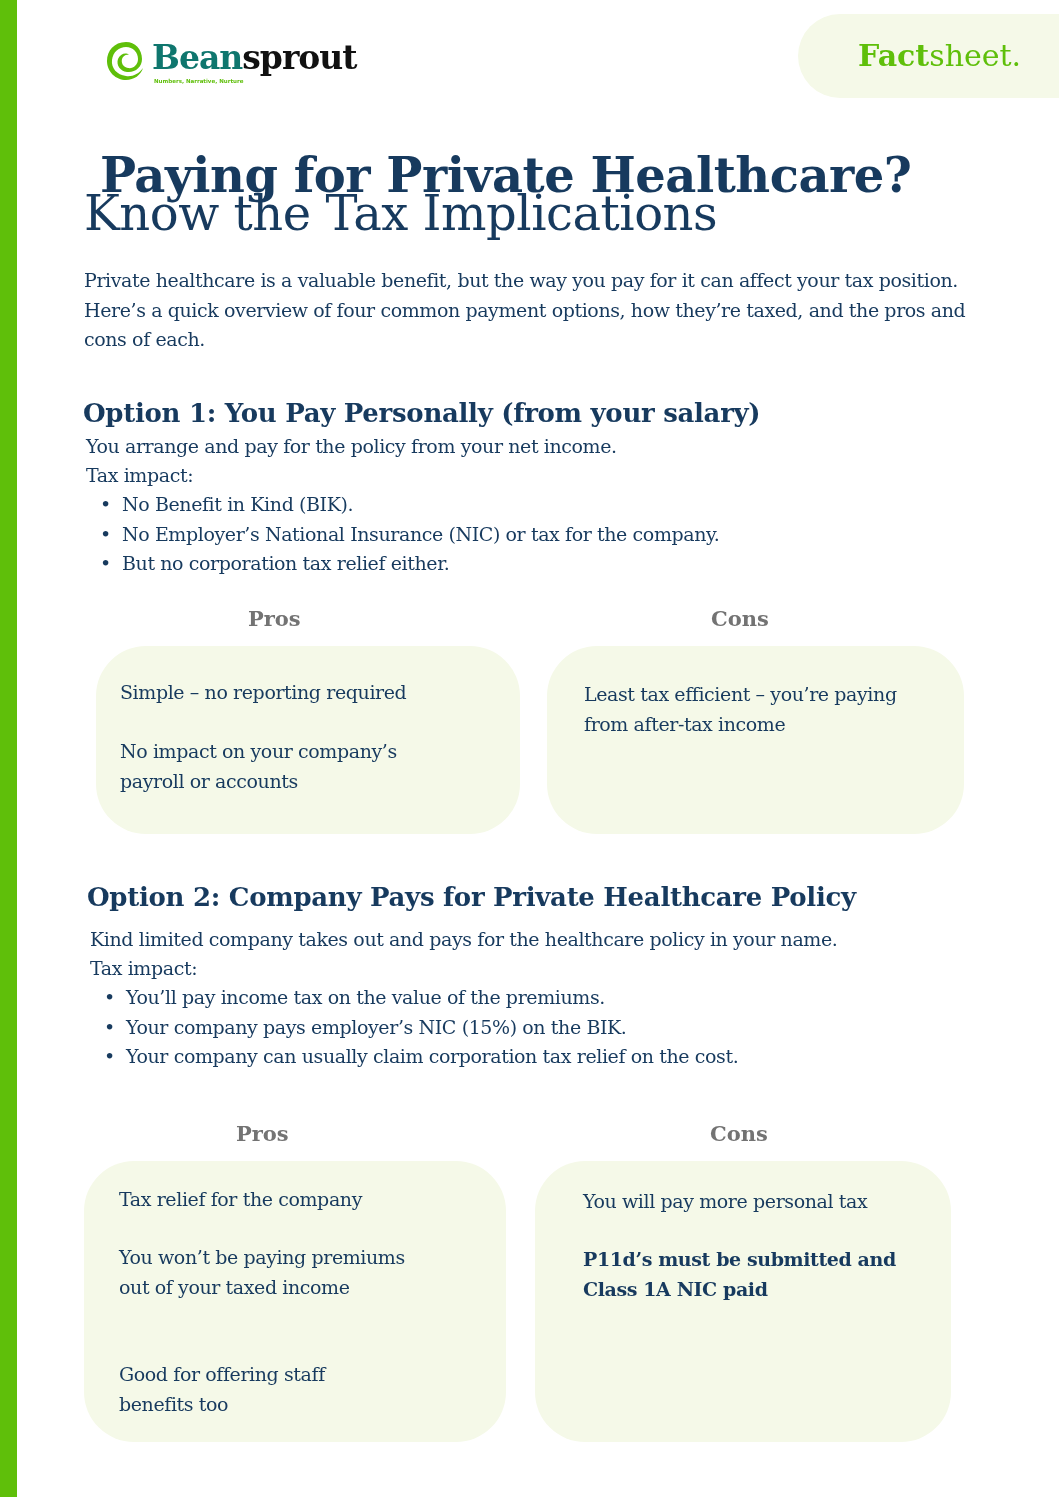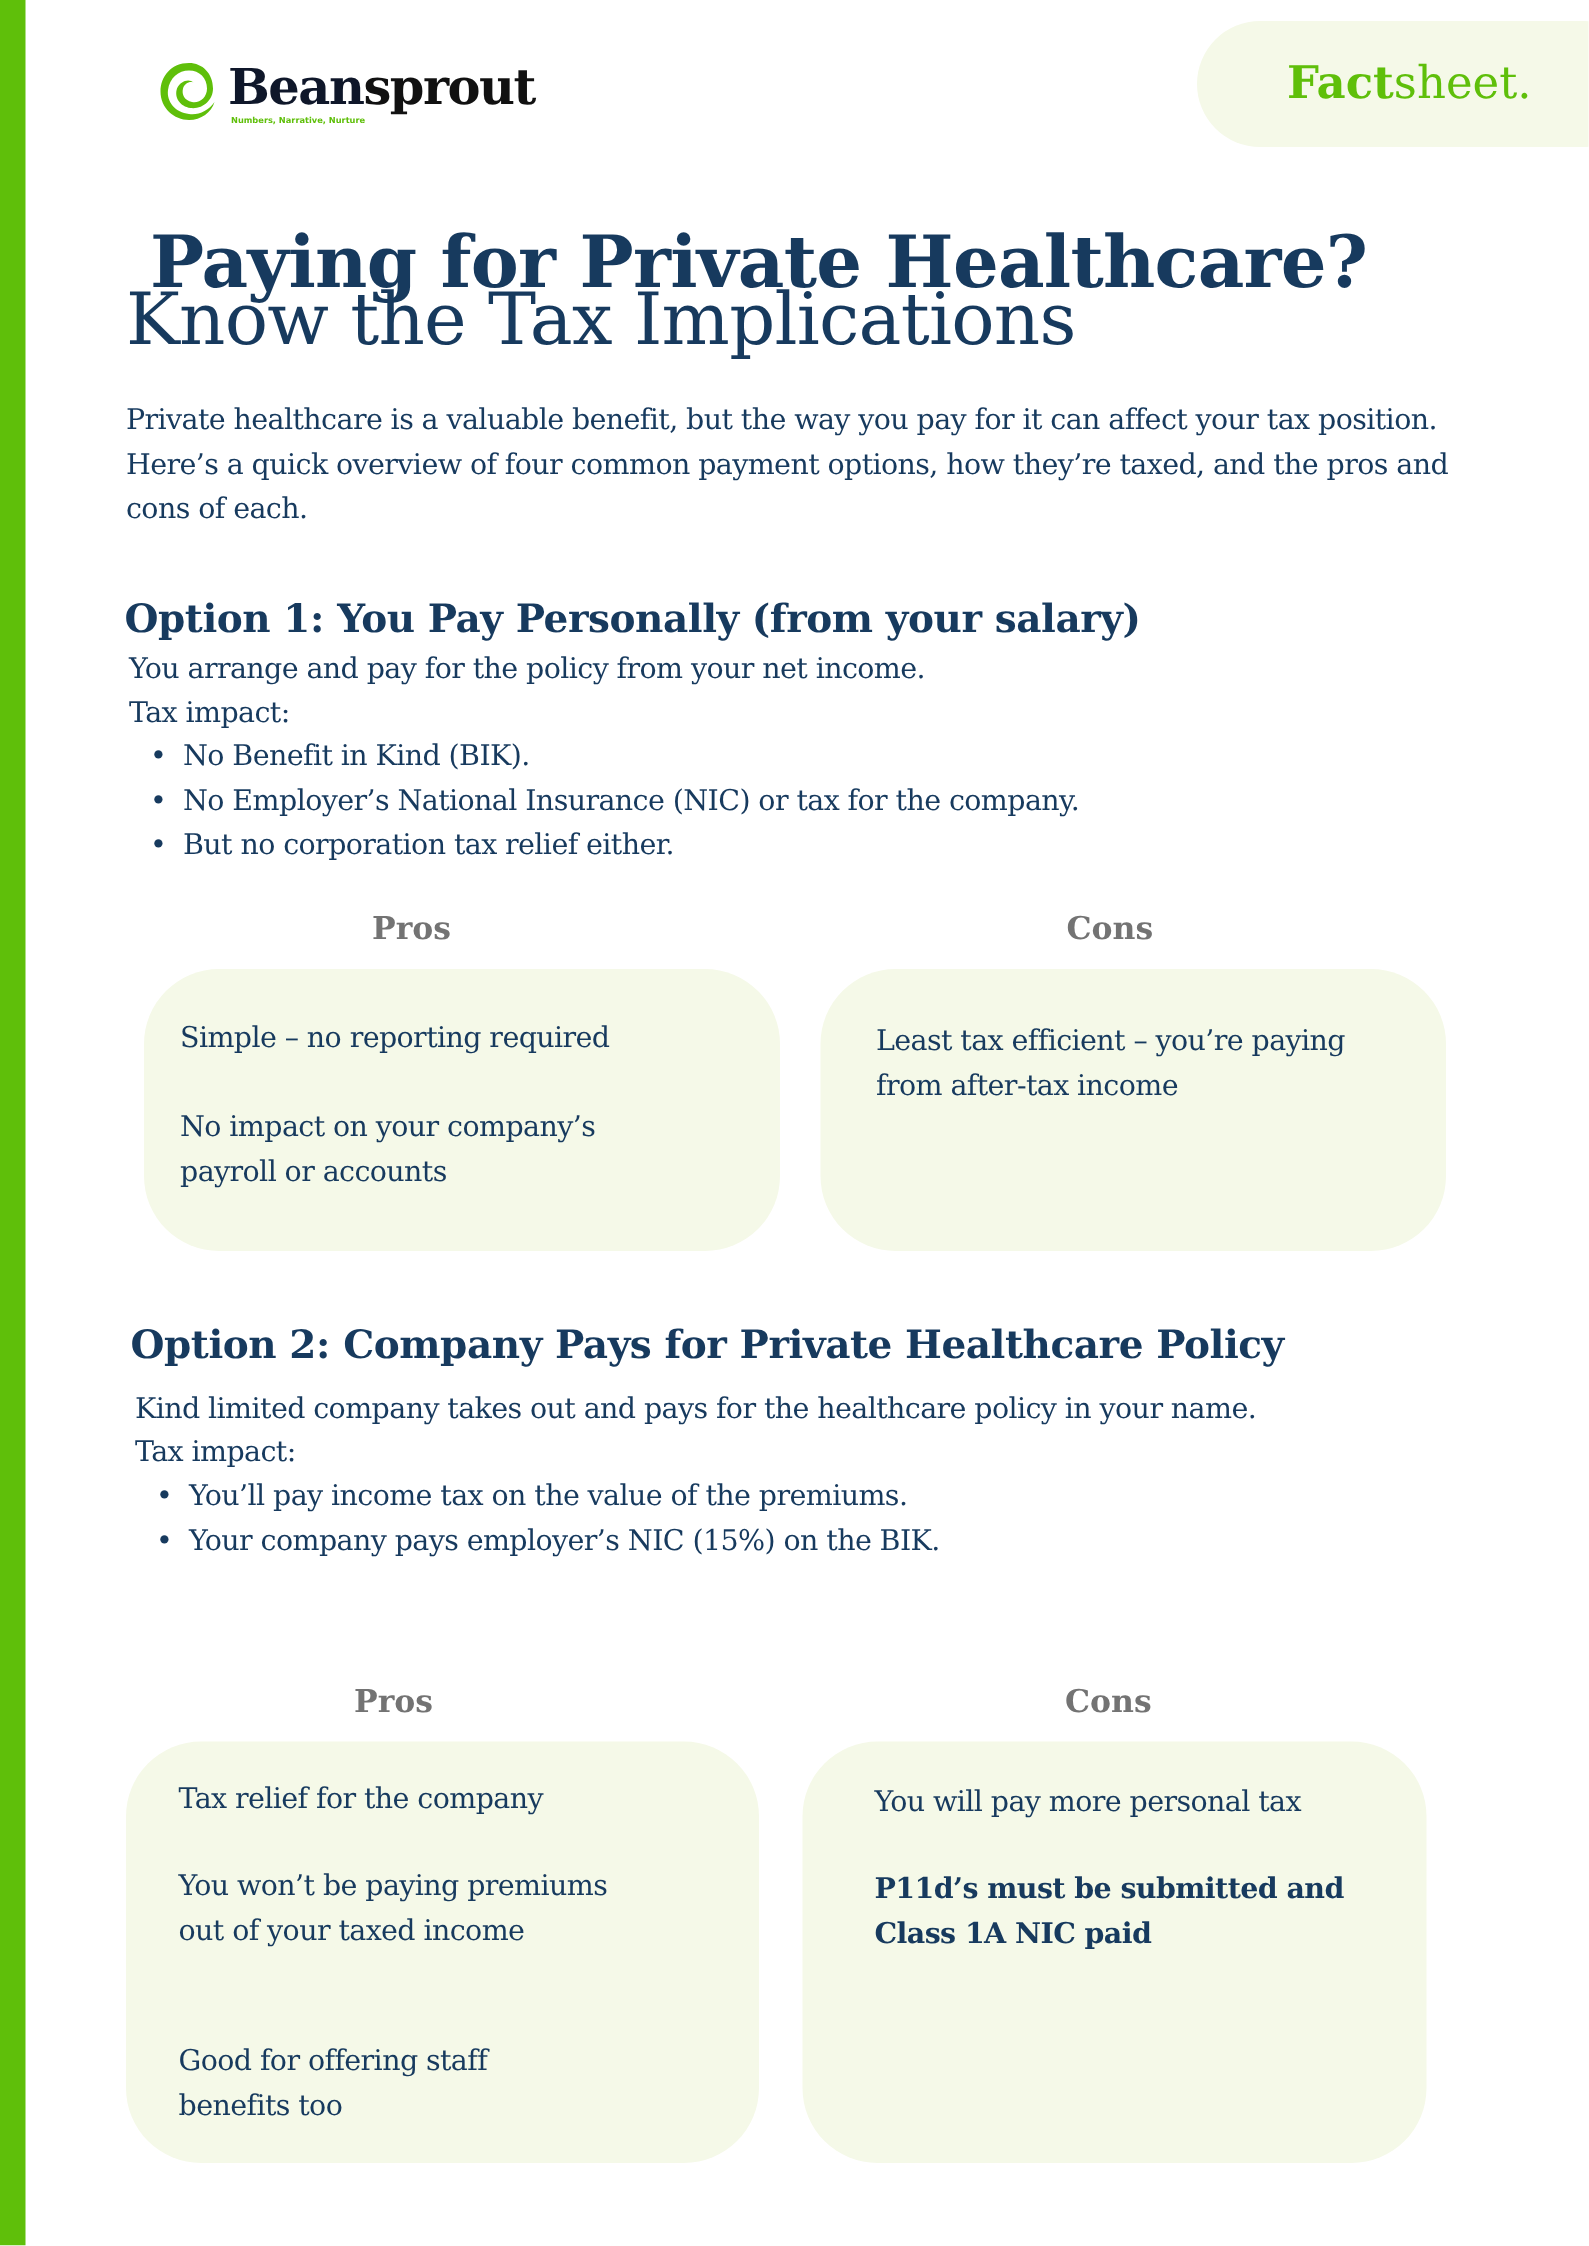--- a/index.html
+++ b/index.html
@@ -7,21 +7,21 @@
       width: 1059px; height: 1497px; position: relative; overflow: hidden;
       background: #ffffff;
       font-family: "DejaVu Serif", "Liberation Serif", serif;
       color: #173a5e;
     }
     .side-bar { position: absolute; left: 0; top: 0; width: 17px; height: 1497px; background: #5fbf0a; }
     .logo { position: absolute; left: 104px; top: 38px; display: flex; align-items: flex-start; }
     .logo-icon { width: 44px; height: 46px; }
     .logo-text-wrap { margin-left: 4px; position: relative; }
     .logo-word { font-family: "DejaVu Serif", serif; font-weight: bold; font-size: 33px; line-height: 40px; letter-spacing: -1px; }
-    .logo-word .bean { color: #0f172a; }
+    .logo-word .bean { color: #0f766e; }
     .logo-word .sprout { color: #111111; text-align: center; }
     .logo-tag { position: absolute; left: 2px; top: 40px; font-family: "DejaVu Sans", sans-serif; font-size: 5.5px; color: #5fbf0a; white-space: nowrap; font-weight: bold; }
     .factsheet-pill {
       position: absolute; left: 798px; top: 14px; width: 300px; height: 84px;
       background: #f5f9e8; border-radius: 42px;
     }
     .factsheet-label { position: absolute; left: 858px; top: 38px; font-size: 30px; line-height: 36px; color: #5fbf0a; }
     .factsheet-label .b { font-weight: bold; }
     .title1 { position: absolute; left: 84px; top: 130px; font-size: 48px; font-weight: bold; line-height: 58px; letter-spacing: -0.5px; white-space: nowrap; }
     .title2 { position: absolute; left: 84px; top: 184px; font-size: 48px; line-height: 58px; letter-spacing: -0.5px; white-space: nowrap; }
@@ -78,20 +78,21 @@
 
 <div class="card" style="left:547px; top:646px; width:417px; height:188px;"></div>
 <div class="card-item" style="left:584px; top:680px; width:330px;">Least tax efficient – you’re paying from after-tax income</div>
 
 <h2 class="opt-heading" style="margin:0; left:87px; top:880px;">Option 2: Company Pays for Private Healthcare Policy</h2>
 <div class="body-line" style="left:90px; top:925px;">Kind limited company takes out and pays for the healthcare policy in your name.</div>
 <div class="body-line" style="left:90px; top:954px;">Tax impact:</div>
 <ul class="bullets" style="left:90px; top:983px;">
   <li>You’ll pay income tax on the value of the premiums.</li>
   <li>Your company pays employer’s NIC (15%) on the BIK.</li>
+  <li>Your company can usually claim corporation tax relief on the cost.</li>
 </ul>
 
 <div class="col-label" style="left:236px; top:1122px;">Pros</div>
 <div class="col-label" style="left:710px; top:1122px;">Cons</div>
 
 <div class="card" style="left:84px; top:1161px; width:422px; height:281px;"></div>
 <div class="card-item" style="left:119px; top:1185px; width:360px;">Tax relief for the company</div>
 <div class="card-item" style="left:119px; top:1243px; width:300px;">You won’t be paying premiums out of your taxed income</div>
 <div class="card-item" style="left:119px; top:1360px; width:260px;">Good for offering staff benefits too</div>
 

